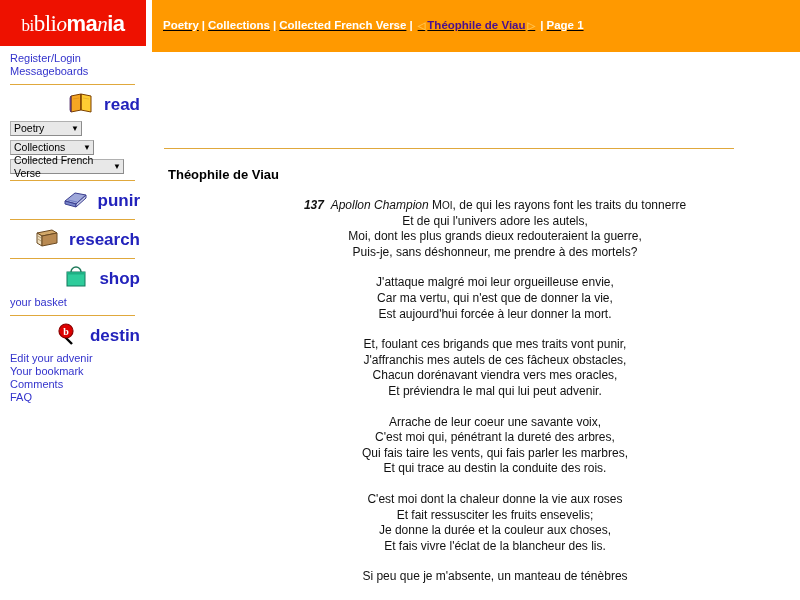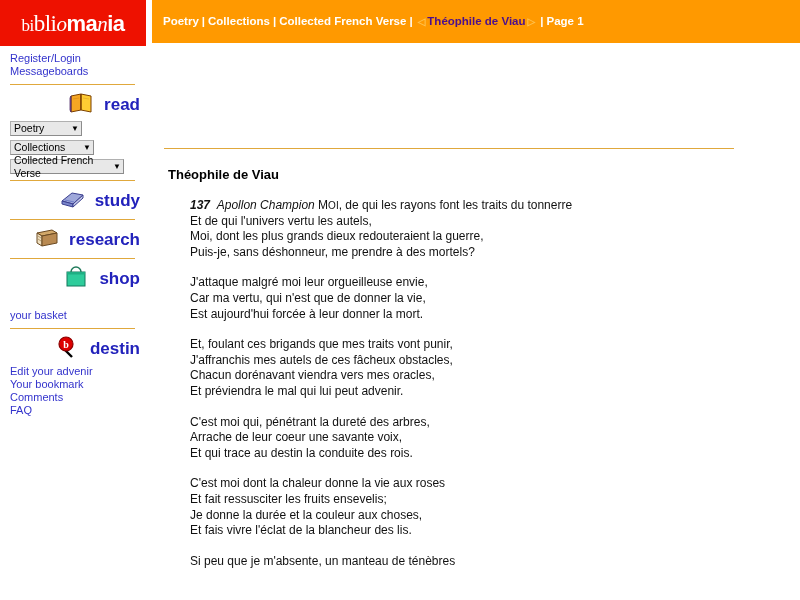--- a/index.html
+++ b/index.html
@@ -48,22 +48,23 @@
   .logo-text .s6 { font-family: "Liberation Sans", sans-serif; font-size: 22px; font-weight: bold; }
 
   .logo-gap { width: 6px; flex: 0 0 6px; background: #ffffff; }
 
   .navbar {
     flex: 1 1 auto;
     background: #ff9900;
     display: flex;
     align-items: center;
     padding-left: 11px;
-    height: 43px;
+    height: 52px;
     box-sizing: border-box;
+    text-decoration: underline;
   }
   .nav-inner {
     font-size: 11.5px;
     font-weight: bold;
     color: #ffffff;
     white-space: nowrap;
     line-height: 1;
   }
   .nav-inner .crumb { color: #ffffff; }
   .nav-inner .sep { color: #ffffff; padding: 0 3px; }
@@ -146,21 +147,21 @@
   .sel-1 { width: 72px; }
   .sel-2 { width: 84px; }
   .sel-3 { width: 114px; }
 
   .basket-link {
     display: block;
     color: #3333cc;
     font-size: 11px;
     line-height: 14px;
     text-decoration: none;
-    margin-top: 17px;
+    margin-top: 4px;
   }
   .tail-links { margin-top: 4px; }
 
   
   .main {
     flex: 1 1 auto;
     padding-left: 24px;
     box-sizing: border-box;
     overflow: hidden;
     height: 554px;
@@ -175,20 +176,21 @@
     font-size: 13px;
     font-weight: bold;
     color: #000000;
     margin: 18px 0 0 4px;
   }
   .poem {
     margin: 16px 0 0 26px;
     font-size: 12px;
     line-height: 15.6px;
     color: #111111;
+    text-align: center;
   }
   .stanza { margin-bottom: 15px; }
   .line { white-space: nowrap; }
   .ref { font-weight: bold; font-style: italic; }
   .work { font-style: italic; }
   .smallcaps-lead { }
   .smallcaps-lead .sc { font-size: 10px; }
 
   
   svg { display: block; }
@@ -250,21 +252,21 @@
 
     <div class="section-head">
       <span class="icon-slot">
         <svg width="28" height="22" viewBox="0 0 28 22">
           <path d="M3 13 L13 5 L24 7 L14 16 Z" fill="#9fa8da" stroke="#3b3f8f" stroke-width="1"></path>
           <path d="M3 13 L14 16 L14 19 L3 16 Z" fill="#7986cb" stroke="#3b3f8f" stroke-width="1"></path>
           <path d="M14 16 L24 7 L24 10 L14 19 Z" fill="#c5cae9" stroke="#3b3f8f" stroke-width="1"></path>
           <line x1="6" y1="12" x2="15" y2="14" stroke="#5c6bc0" stroke-width="0.7"></line>
         </svg>
       </span>
-      <span class="label">study</span>
+      <span class="label">punir</span>
     </div>
 
     <div class="divider"></div>
 
     <div class="section-head">
       <span class="icon-slot">
         <svg width="28" height="22" viewBox="0 0 28 22">
           <path d="M4 6 L19 3 L24 6 L9 9 Z" fill="#d2a86a" stroke="#6b4a22" stroke-width="1"></path>
           <path d="M4 6 L9 9 L9 19 L4 16 Z" fill="#f0e0c0" stroke="#6b4a22" stroke-width="1"></path>
           <path d="M9 9 L24 6 L24 16 L9 19 Z" fill="#b98a52" stroke="#6b4a22" stroke-width="1"></path>
@@ -313,41 +315,42 @@
   </div>
 
   <div class="main">
     <div class="main-rule"></div>
     <div class="page-title">Théophile de Viau</div>
 
     <div class="poem">
 
       <div class="stanza">
         <div class="line"><span class="ref">137</span>&nbsp;&nbsp;<span class="work">Apollon Champion</span> <span class="smallcaps-lead"><span>M</span><span class="sc">OI</span></span><span>, de qui les rayons font les traits du tonnerre</span></div>
-        <div class="line">Et de qui l'univers vertu les autels,</div>
+        <div class="line">Et de qui l'univers adore les autels,</div>
         <div class="line">Moi, dont les plus grands dieux redouteraient la guerre,</div>
         <div class="line">Puis-je, sans déshonneur, me prendre à des mortels?</div>
       </div>
 
       <div class="stanza">
         <div class="line">J'attaque malgré moi leur orgueilleuse envie,</div>
         <div class="line">Car ma vertu, qui n'est que de donner la vie,</div>
         <div class="line">Est aujourd'hui forcée à leur donner la mort.</div>
       </div>
 
       <div class="stanza">
         <div class="line">Et, foulant ces brigands que mes traits vont punir,</div>
         <div class="line">J'affranchis mes autels de ces fâcheux obstacles,</div>
         <div class="line">Chacun dorénavant viendra vers mes oracles,</div>
         <div class="line">Et préviendra le mal qui lui peut advenir.</div>
       </div>
 
       <div class="stanza">
+        <div class="line">Arrache de leur coeur une savante voix,</div>
         <div class="line">C'est moi qui, pénétrant la dureté des arbres,</div>
-        <div class="line">Arrache de leur coeur une savante voix,</div>
+        <div class="line">Qui fais taire les vents, qui fais parler les marbres,</div>
         <div class="line">Et qui trace au destin la conduite des rois.</div>
       </div>
 
       <div class="stanza">
         <div class="line">C'est moi dont la chaleur donne la vie aux roses</div>
         <div class="line">Et fait ressusciter les fruits ensevelis;</div>
         <div class="line">Je donne la durée et la couleur aux choses,</div>
         <div class="line">Et fais vivre l'éclat de la blancheur des lis.</div>
       </div>
 

